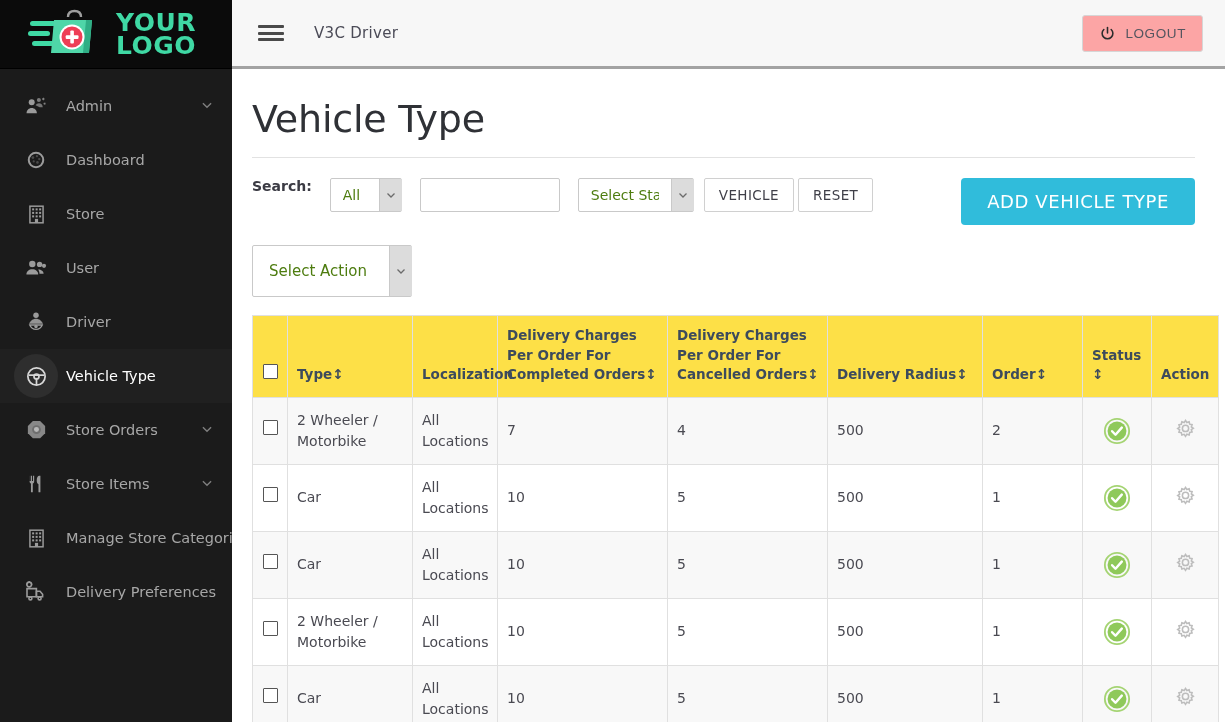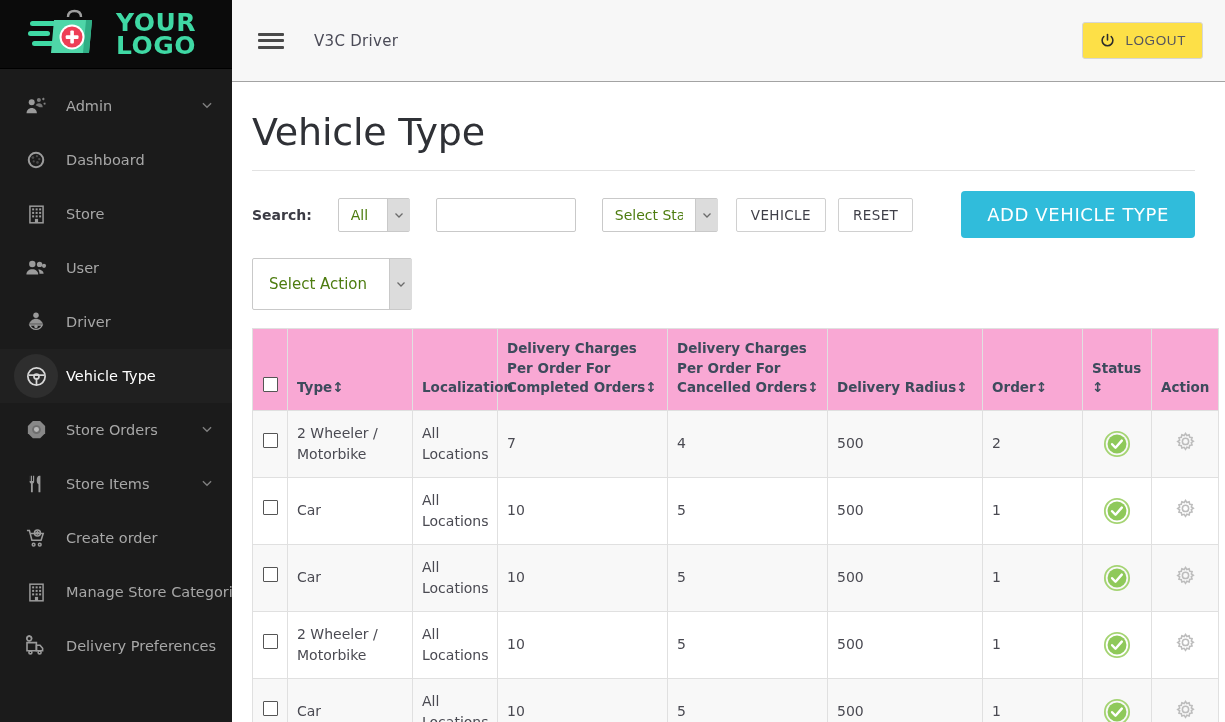--- a/index.html
+++ b/index.html
@@ -45,48 +45,48 @@
   }
   .nav-item .ico svg { display:block; }
   .nav-item.active { color: #ffffff; background: #202020; }
   .nav-item.active .ico { background: #2e2e2e; border-radius: 50%; }
   .nav-label { white-space: nowrap; }
   .chev { margin-left: auto; opacity: .75; }
 
   
   .main { flex: 1; height: 722px; background: #fff; overflow: hidden; position: relative; }
   .topbar {
-    height: 82px; background: #f7f7f7;
-    border-bottom: 1px solid #a3a3a3;
+    height: 69px; background: #f7f7f7;
+    border-bottom: 3px solid #a3a3a3;
     display: flex; align-items: center;
     padding: 0 22px 0 26px;
   }
   .hamburger { width: 26px; height: 20px; display:flex; flex-direction:column; justify-content:space-between; cursor:pointer; padding: 2px 0;}
   .hamburger span { display:block; height: 3px; background: #4a4a4a; border-radius: 1px; }
   .brand {
     margin-left: 30px; font-size: 15px; color: #4b4b57;
     letter-spacing: .3px;
   }
   .logout-btn {
     margin-left: auto;
     display: flex; align-items: center; gap: 9px;
-    background: #fde047; border: 1px solid #d6d6d6;
+    background: #fca5a5; border: 1px solid #d6d6d6;
     border-radius: 3px; padding: 9px 16px;
     font-size: 13.5px; color: #55555f; letter-spacing: .6px;
     cursor: pointer;
   }
 
   .content { padding: 28px 30px 0 20px; }
   .page-title {
     font-size: 38px; font-weight: normal; color: #2f3136;
     padding: 0 0 16px 0; letter-spacing: -0.2px;
   }
   .title-rule { border-bottom: 1px solid #e2e2e2; margin-bottom: 20px; }
 
-  .filter-row { display: flex; align-items: center; gap: 12px; }
+  .filter-row { display: flex; align-items: flex-start; gap: 4px; }
   .filter-label { font-size: 14px; font-weight: bold; color: #3b3b44; margin-right: 14px; }
   .sel {
     appearance: none; -webkit-appearance: none;
     border: 1px solid #c9c9c9; background: #fff;
     font-family: inherit; font-size: 14px; color: #4d7c0f;
     height: 34px; padding: 0 34px 0 12px; border-radius: 2px;
     cursor: pointer;
   }
   .sel-wrap { position: relative; display: inline-block; }
   .sel-wrap::after {
@@ -121,21 +121,21 @@
   
   .tbl-wrap { margin-top: 18px; }
   table.grid { border-collapse: collapse; width: 945px; table-layout: fixed; }
   table.grid th, table.grid td {
     border: 1px solid #e0e0e0; vertical-align: middle;
     text-align: left;
   }
   table.grid th {
     font-size: 13.5px; color: #3d4b5c; font-weight: bold;
     padding: 10px 9px 12px 9px; height: 70px; vertical-align: bottom;
-    line-height: 1.45; background: #f9a8d4;
+    line-height: 1.45; background: #fde047;
   }
   table.grid td {
     font-size: 14px; color: #4a4a52; padding: 12px 9px;
     height: 57px; line-height: 1.5;
   }
   tbody tr:nth-child(odd) td { background: #f8f8f8; }
   tbody tr:nth-child(even) td { background: #ffffff; }
   .chk {
     width: 15px; height: 15px; border: 1px solid #555;
     display: inline-block; background: #fff; border-radius: 1px; cursor: pointer;
@@ -297,35 +297,20 @@
           </svg>
         </span>
         <span class="nav-label">Store Items</span>
         <span class="chev">
           <svg width="14" height="14" viewBox="0 0 24 24" fill="none" stroke="#a0a0a0" stroke-width="2.4">
               <path d="M5 9l7 7 7-7"></path>
             </svg>
         </span>
       </div>
 
-      <div class="nav-item">
-        <span class="ico">
-          <svg width="23" height="23" viewBox="0 0 24 24" fill="none" stroke="#9b9b9b" stroke-width="1.6">
-            <path d="M2 3.6h2.6l2.6 10.2h9.6l2.2-7H6.2"></path>
-            <circle cx="9" cy="18.4" r="1.4"></circle>
-              <circle cx="15.4" cy="18.4" r="1.4"></circle>
-            <g stroke-width="1.7">
-                <path d="M13 4.2v4"></path>
-                <path d="M11 6.2h4"></path>
-              </g>
-            <circle cx="13" cy="6.2" r="3.1"></circle>
-          </svg>
-        </span>
-        <span class="nav-label">Create order</span>
-      </div>
 
       <div class="nav-item">
         <span class="ico">
           <svg width="21" height="21" viewBox="0 0 24 24" fill="none" stroke="#9b9b9b" stroke-width="1.7">
             <rect x="4.5" y="2.5" width="15" height="19"></rect>
             <g fill="#9b9b9b" stroke="none">
               <rect x="7" y="5" width="2.3" height="2.3"></rect>
                 <rect x="11" y="5" width="2.3" height="2.3"></rect>
                 <rect x="15" y="5" width="2.3" height="2.3"></rect>
               <rect x="7" y="9" width="2.3" height="2.3"></rect>

